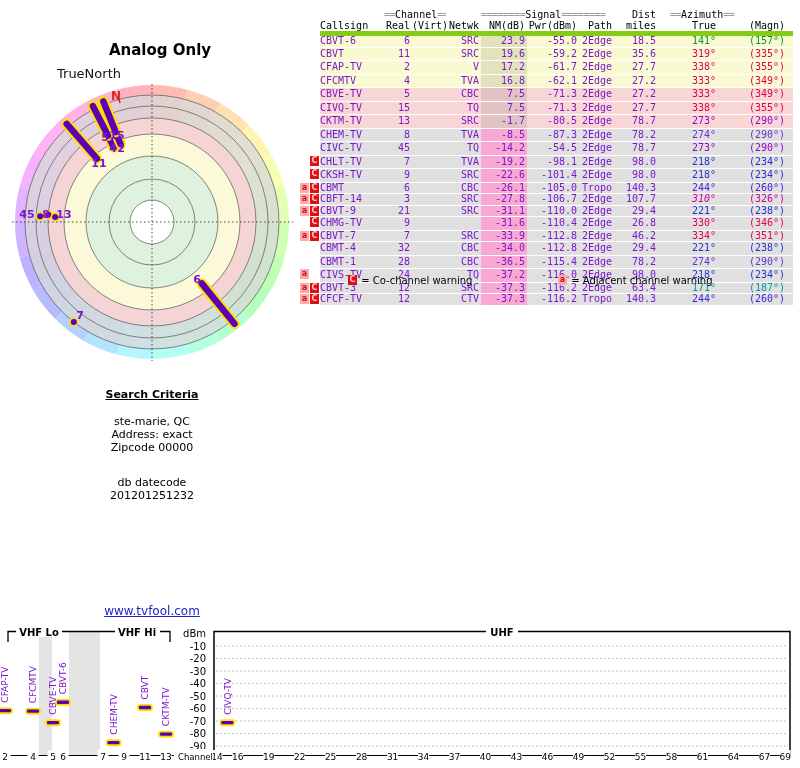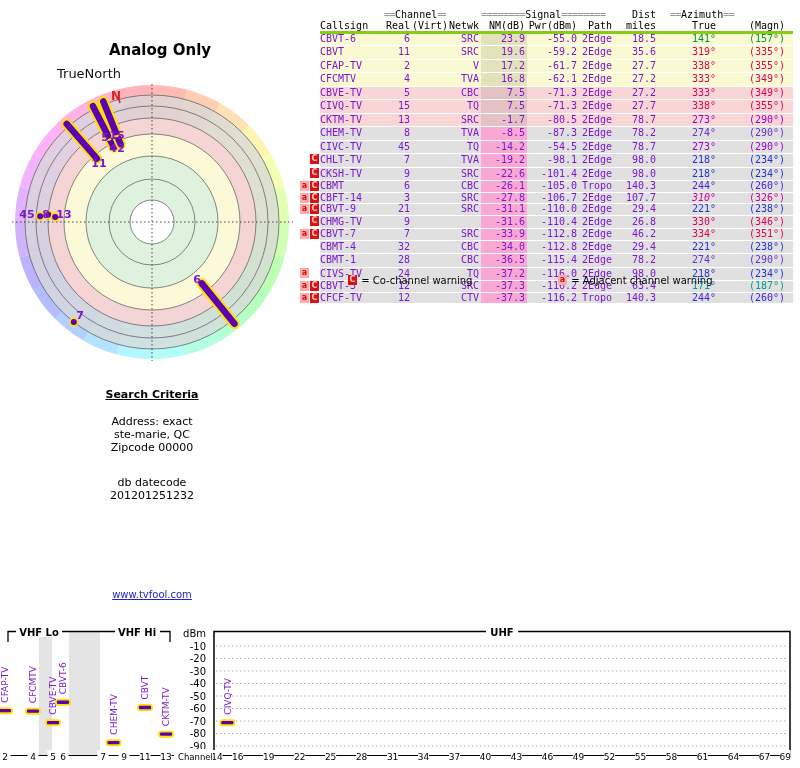--- a/index.html
+++ b/index.html
@@ -5,21 +5,21 @@
   html,body{margin:0;padding:0;background:#fff;}
   #stage{position:relative;width:800px;height:768px;background:#fff;font-family:"DejaVu Sans",sans-serif;overflow:hidden;}
   .title{position:absolute;left:65px;top:41px;width:190px;text-align:center;font-size:15px;font-weight:bold;color:#000;}
   .truenorth{position:absolute;left:57px;top:66px;width:190px;font-size:13px;color:#111;}
   #radar-svg{position:absolute;left:0;top:0;}
   #spectrum-svg{position:absolute;left:0;top:618px;}
   
   #sig-table{position:absolute;left:300px;top:10px;width:493px;border-collapse:collapse;table-layout:fixed;
              font-family:"DejaVu Sans Mono",monospace;font-size:10px;line-height:10.5px;color:#000;}
   #sig-table th,#sig-table td{padding:0 2px 0 0;height:10.5px;overflow:hidden;white-space:nowrap;font-weight:normal;}
-  #sig-table thead tr.h2 th{border-bottom:3px solid #84cc16;}
+  #sig-table thead tr.h2 th{border-bottom:5px solid #84cc16;}
   #sig-table thead tr.h2 th:first-child{border-bottom:none;}
   #sig-table tbody td{border-bottom:1px solid #fff;}
   .right{text-align:right;}
   .left{text-align:left;}
   .eq{color:#999;letter-spacing:-0.5px;}
   .grp{text-align:left;}
   .az-grp{text-align:left;padding-right:6px !important;}
   .dist{padding-right:14px !important;}
   .pr8{padding-right:8px !important;}
   tr.yellow td{background:#f9f9d2;}
@@ -37,21 +37,21 @@
   .wnone{display:inline-block;width:9px;height:10px;margin-right:1px;}
   
   .legend{position:absolute;left:300px;top:275px;width:494px;height:14px;font-size:10px;color:#000;}
   .legend .lg1{position:absolute;left:48px;top:0;}
   .legend .lg2{position:absolute;left:258px;top:0;}
   
   .search{position:absolute;left:57px;top:388px;width:190px;text-align:center;font-size:11px;line-height:13px;color:#000;}
   .sc-head{font-weight:bold;text-decoration:underline;margin-bottom:14px;}
   .dc{margin-top:22px;}
   
-  .tvfool{position:absolute;left:57px;top:589px;width:190px;text-align:center;font-size:10px;}
+  .tvfool{position:absolute;left:57px;top:604px;width:190px;text-align:center;font-size:12px;}
   .tvfool a{color:#2222cc;text-decoration:underline;}
 </style>
 </head>
 <body>
 
 <div id="stage">
 
   <svg id="radar-svg" width="310" height="380" viewBox="0 0 310 380">
       <path d="M152,222 L152,85 A137,137 0 0 1 187.45820917904535,89.66816179839765 Z" fill="hsl(7,100%,85%)" stroke="none"></path>
       <path d="M152,222 L187.45820917904535,89.66816179839765 A137,137 0 0 1 220.5,103.3545196815319 Z" fill="hsl(22,100%,85%)" stroke="none"></path>
@@ -442,22 +442,22 @@
       </tbody>
   </table>
 
   <div class="legend">
     <span class="lg1"><span class="wc">C</span> <span>= Co-channel warning</span></span>
     <span class="lg2"><span class="wa">a</span> <span>= Adjacent channel warning</span></span>
   </div>
 
   <div class="search">
     <div class="sc-head">Search Criteria</div>
+    <div>ste-marie, QC</div>
     <div>Address: exact</div>
-    <div>ste-marie, QC</div>
     <div>Zipcode 00000</div>
     <div class="dc">
       <div>db datecode</div>
       <div>201201251232</div>
     </div>
   </div>
 
   <div class="tvfool"><a href="#">www.tvfool.com</a></div>
 
   <svg id="spectrum-svg" width="800" height="150" viewBox="0 618 800 150">

